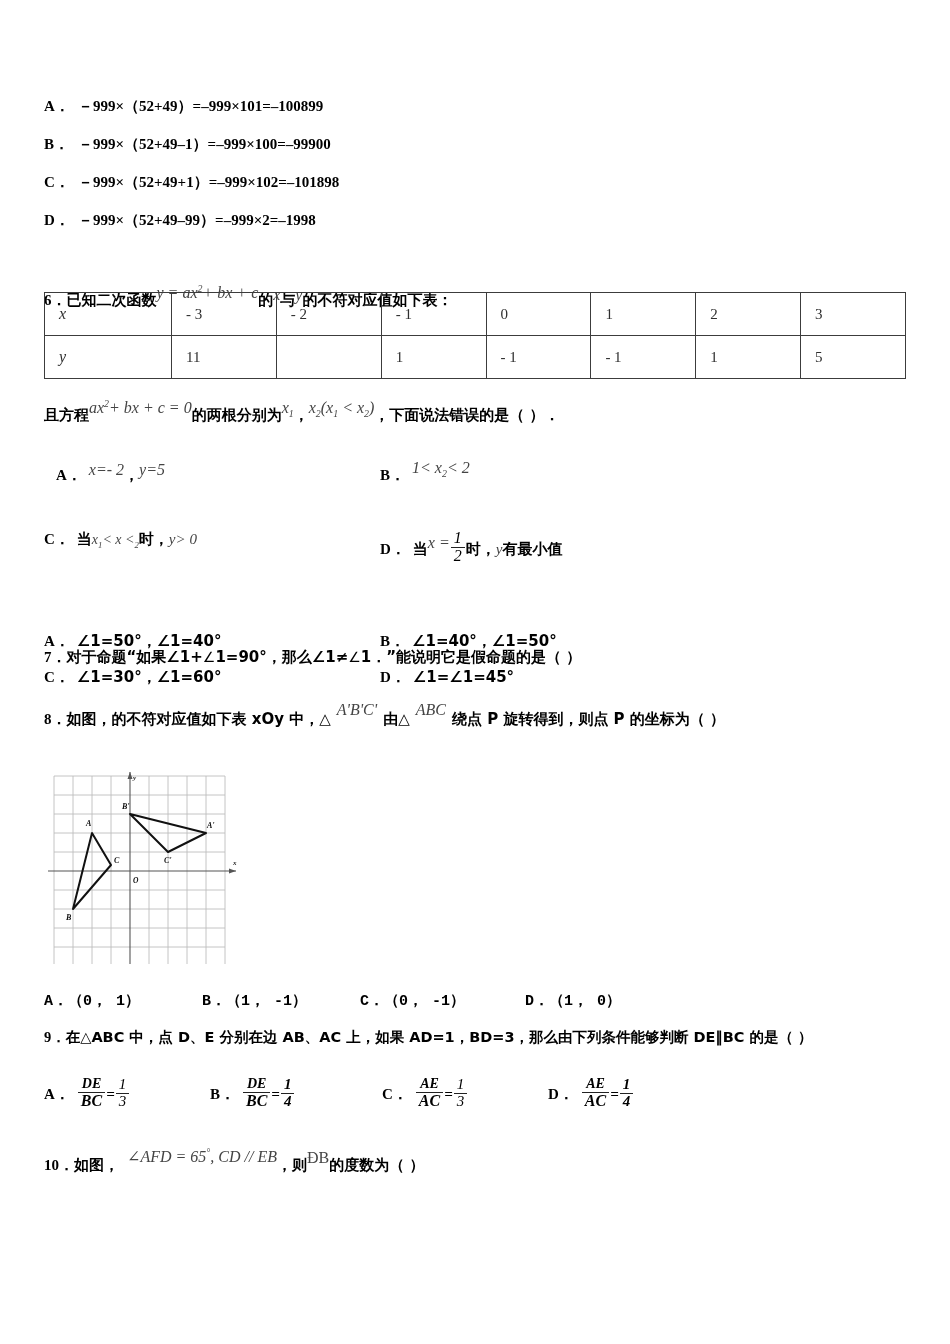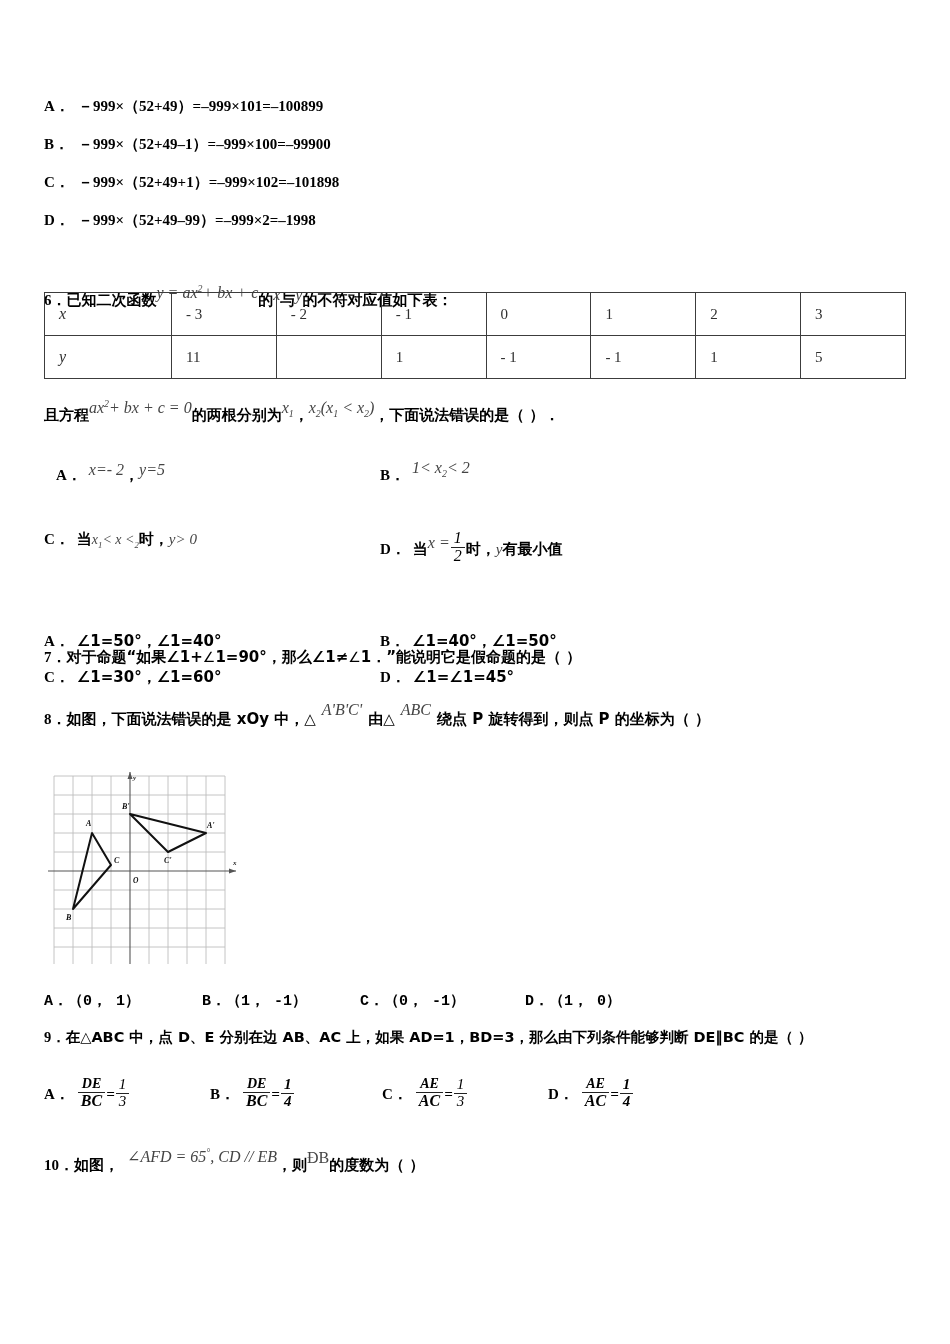--- a/index.html
+++ b/index.html
@@ -213,21 +213,21 @@
     <span class="lab">B．</span><span>∠1=40°，∠1=50°</span>
   </div>
   <div class="optrow" style="left:44px; top:668px;">
     <span class="lab">C．</span><span>∠1=30°，∠1=60°</span>
   </div>
   <div class="optrow" style="left:380px; top:668px;">
     <span class="lab">D．</span><span>∠1=∠1=45°</span>
   </div>
 
   <div class="qstem" style="top:710px;">
-    <span class="num">8．</span><span>如图，下面说法错误的是 xOy 中，△</span><span class="inl-math" style="position:relative; top:-9px; padding:0 6px;">A'B'C'</span><span>由△</span><span class="inl-math" style="position:relative; top:-9px; padding:0 6px;">ABC</span><span>绕点 P 旋转得到，则点 P 的坐标为（  ）</span>
+    <span class="num">8．</span><span>如图，的不符对应值如下表 xOy 中，△</span><span class="inl-math" style="position:relative; top:-9px; padding:0 6px;">A'B'C'</span><span>由△</span><span class="inl-math" style="position:relative; top:-9px; padding:0 6px;">ABC</span><span>绕点 P 旋转得到，则点 P 的坐标为（  ）</span>
   </div>
 
   <div class="figwrap">
     <svg width="200" height="196" viewBox="0 0 200 196">
 
       <g stroke="#bdbdbd" stroke-width="0.9">
         <line x1="10" y1="8" x2="181" y2="8"></line>
         <line x1="10" y1="27" x2="181" y2="27"></line>
         <line x1="10" y1="46" x2="181" y2="46"></line>
         <line x1="10" y1="65" x2="181" y2="65"></line>

